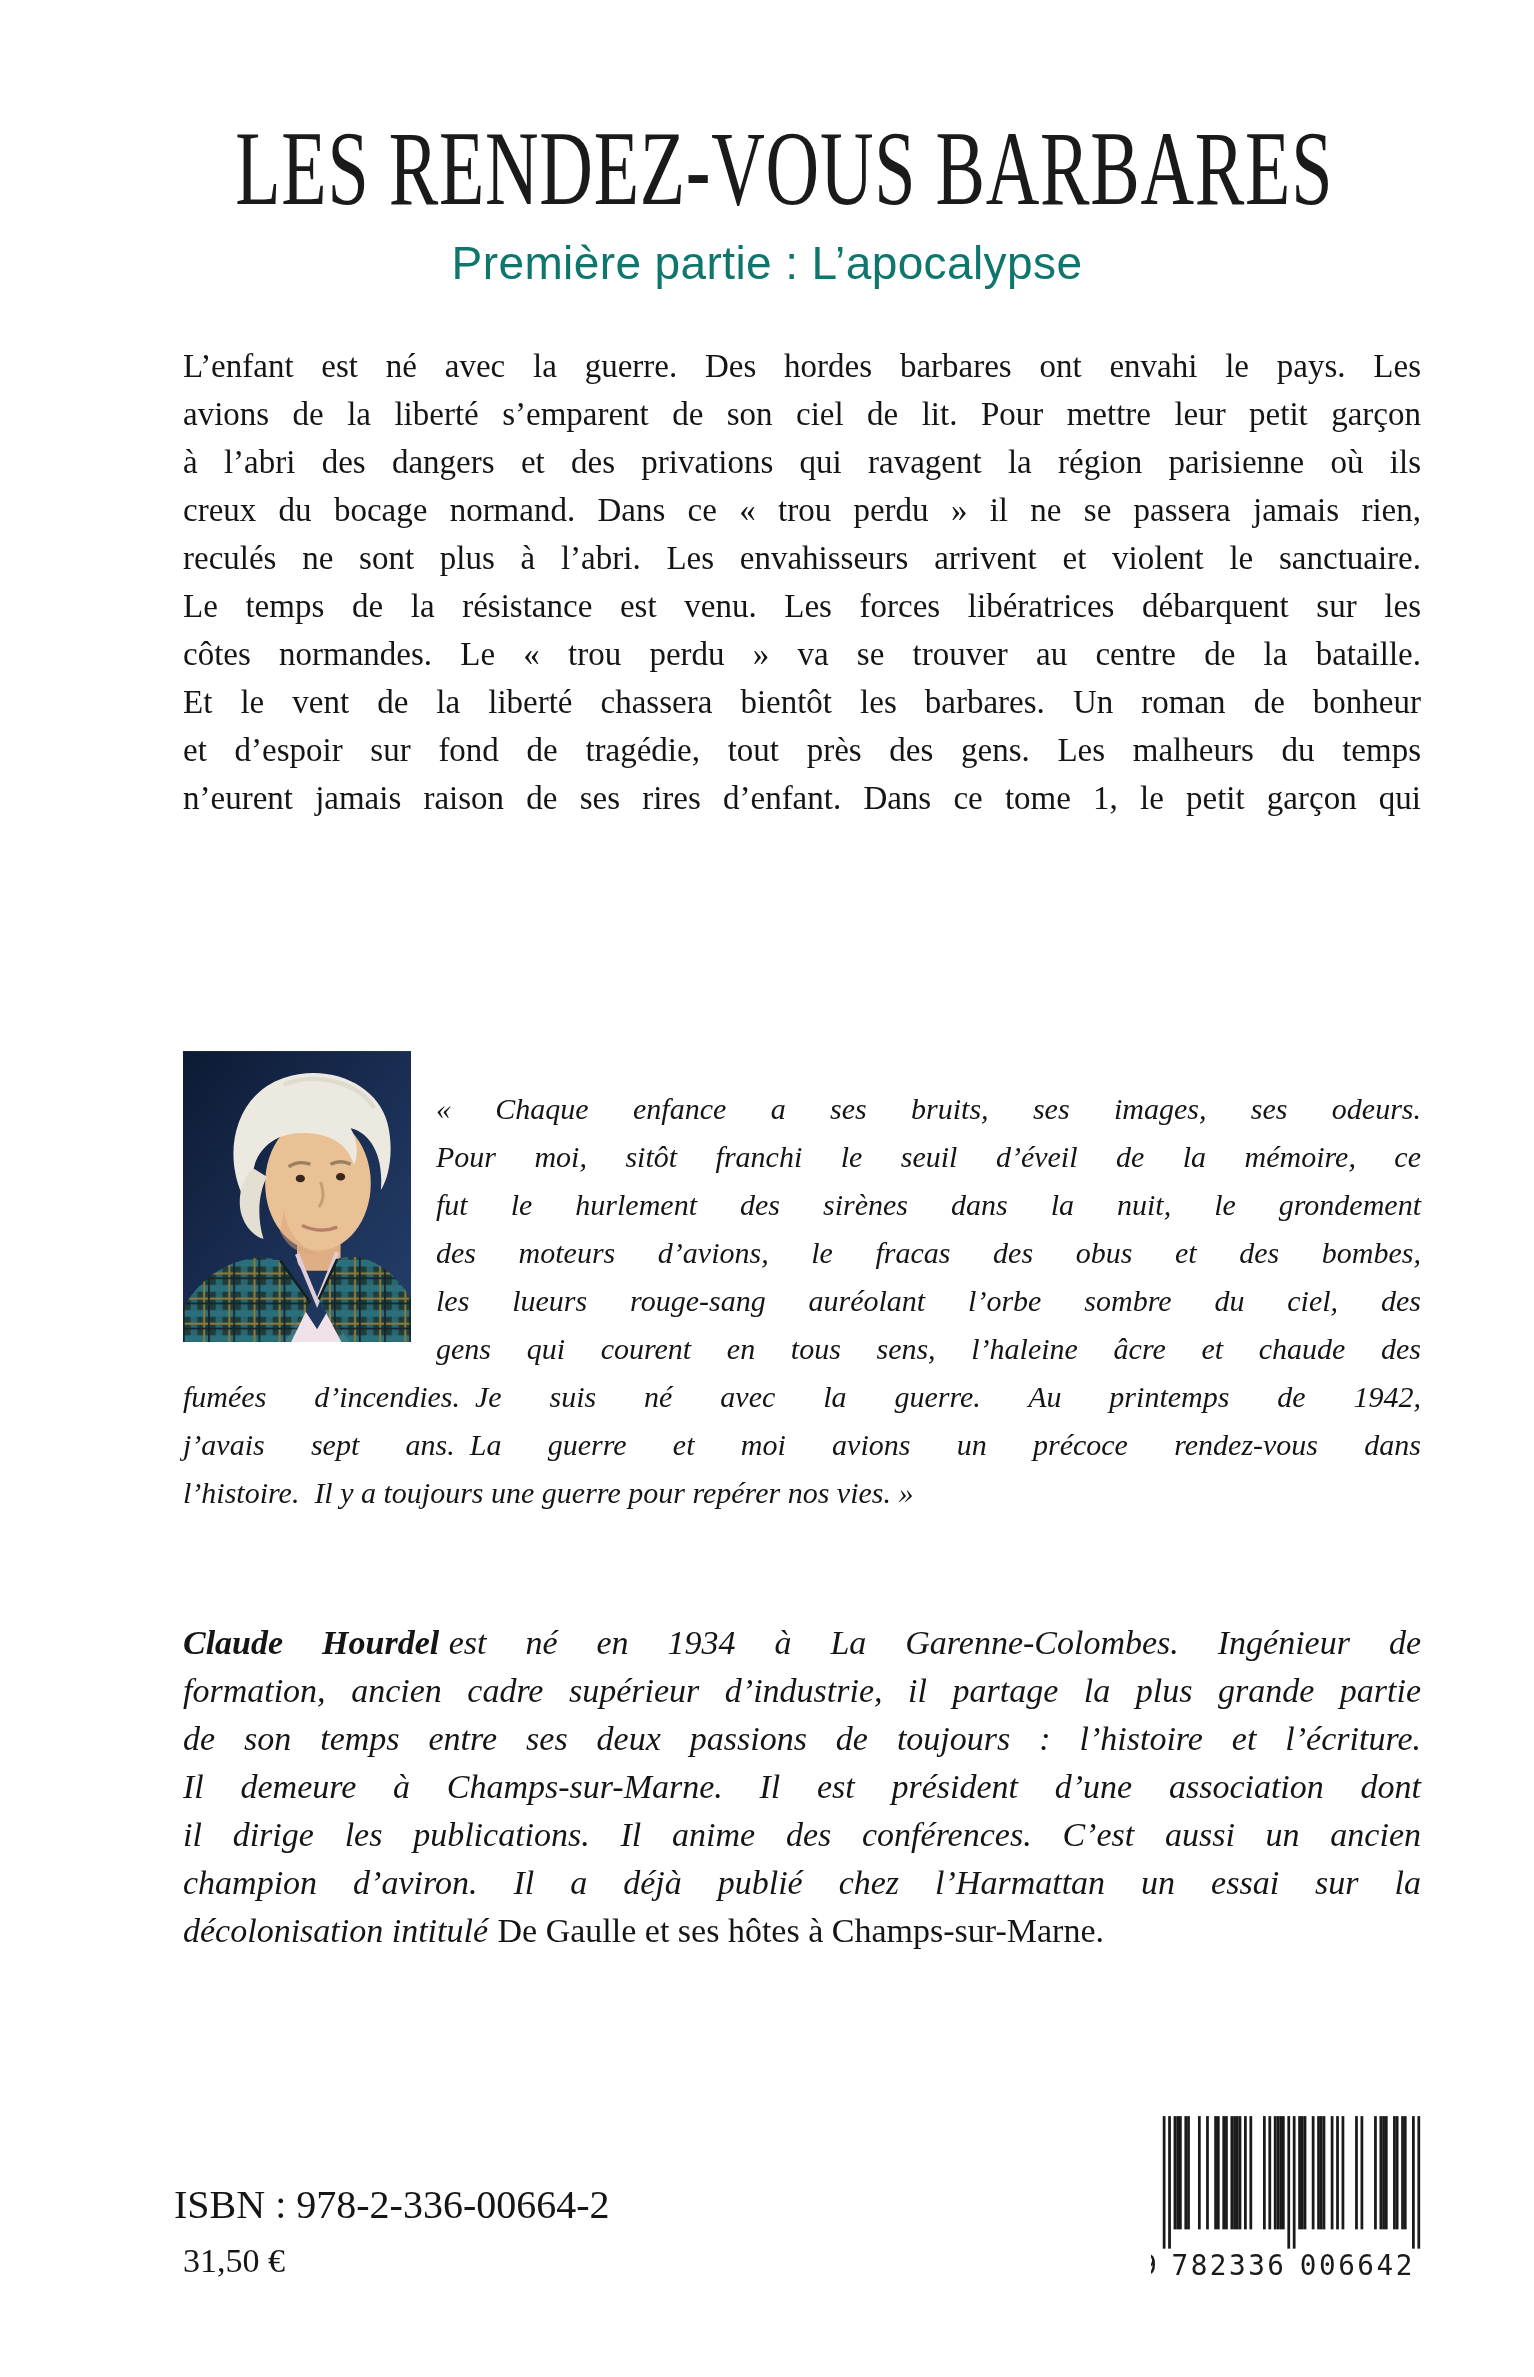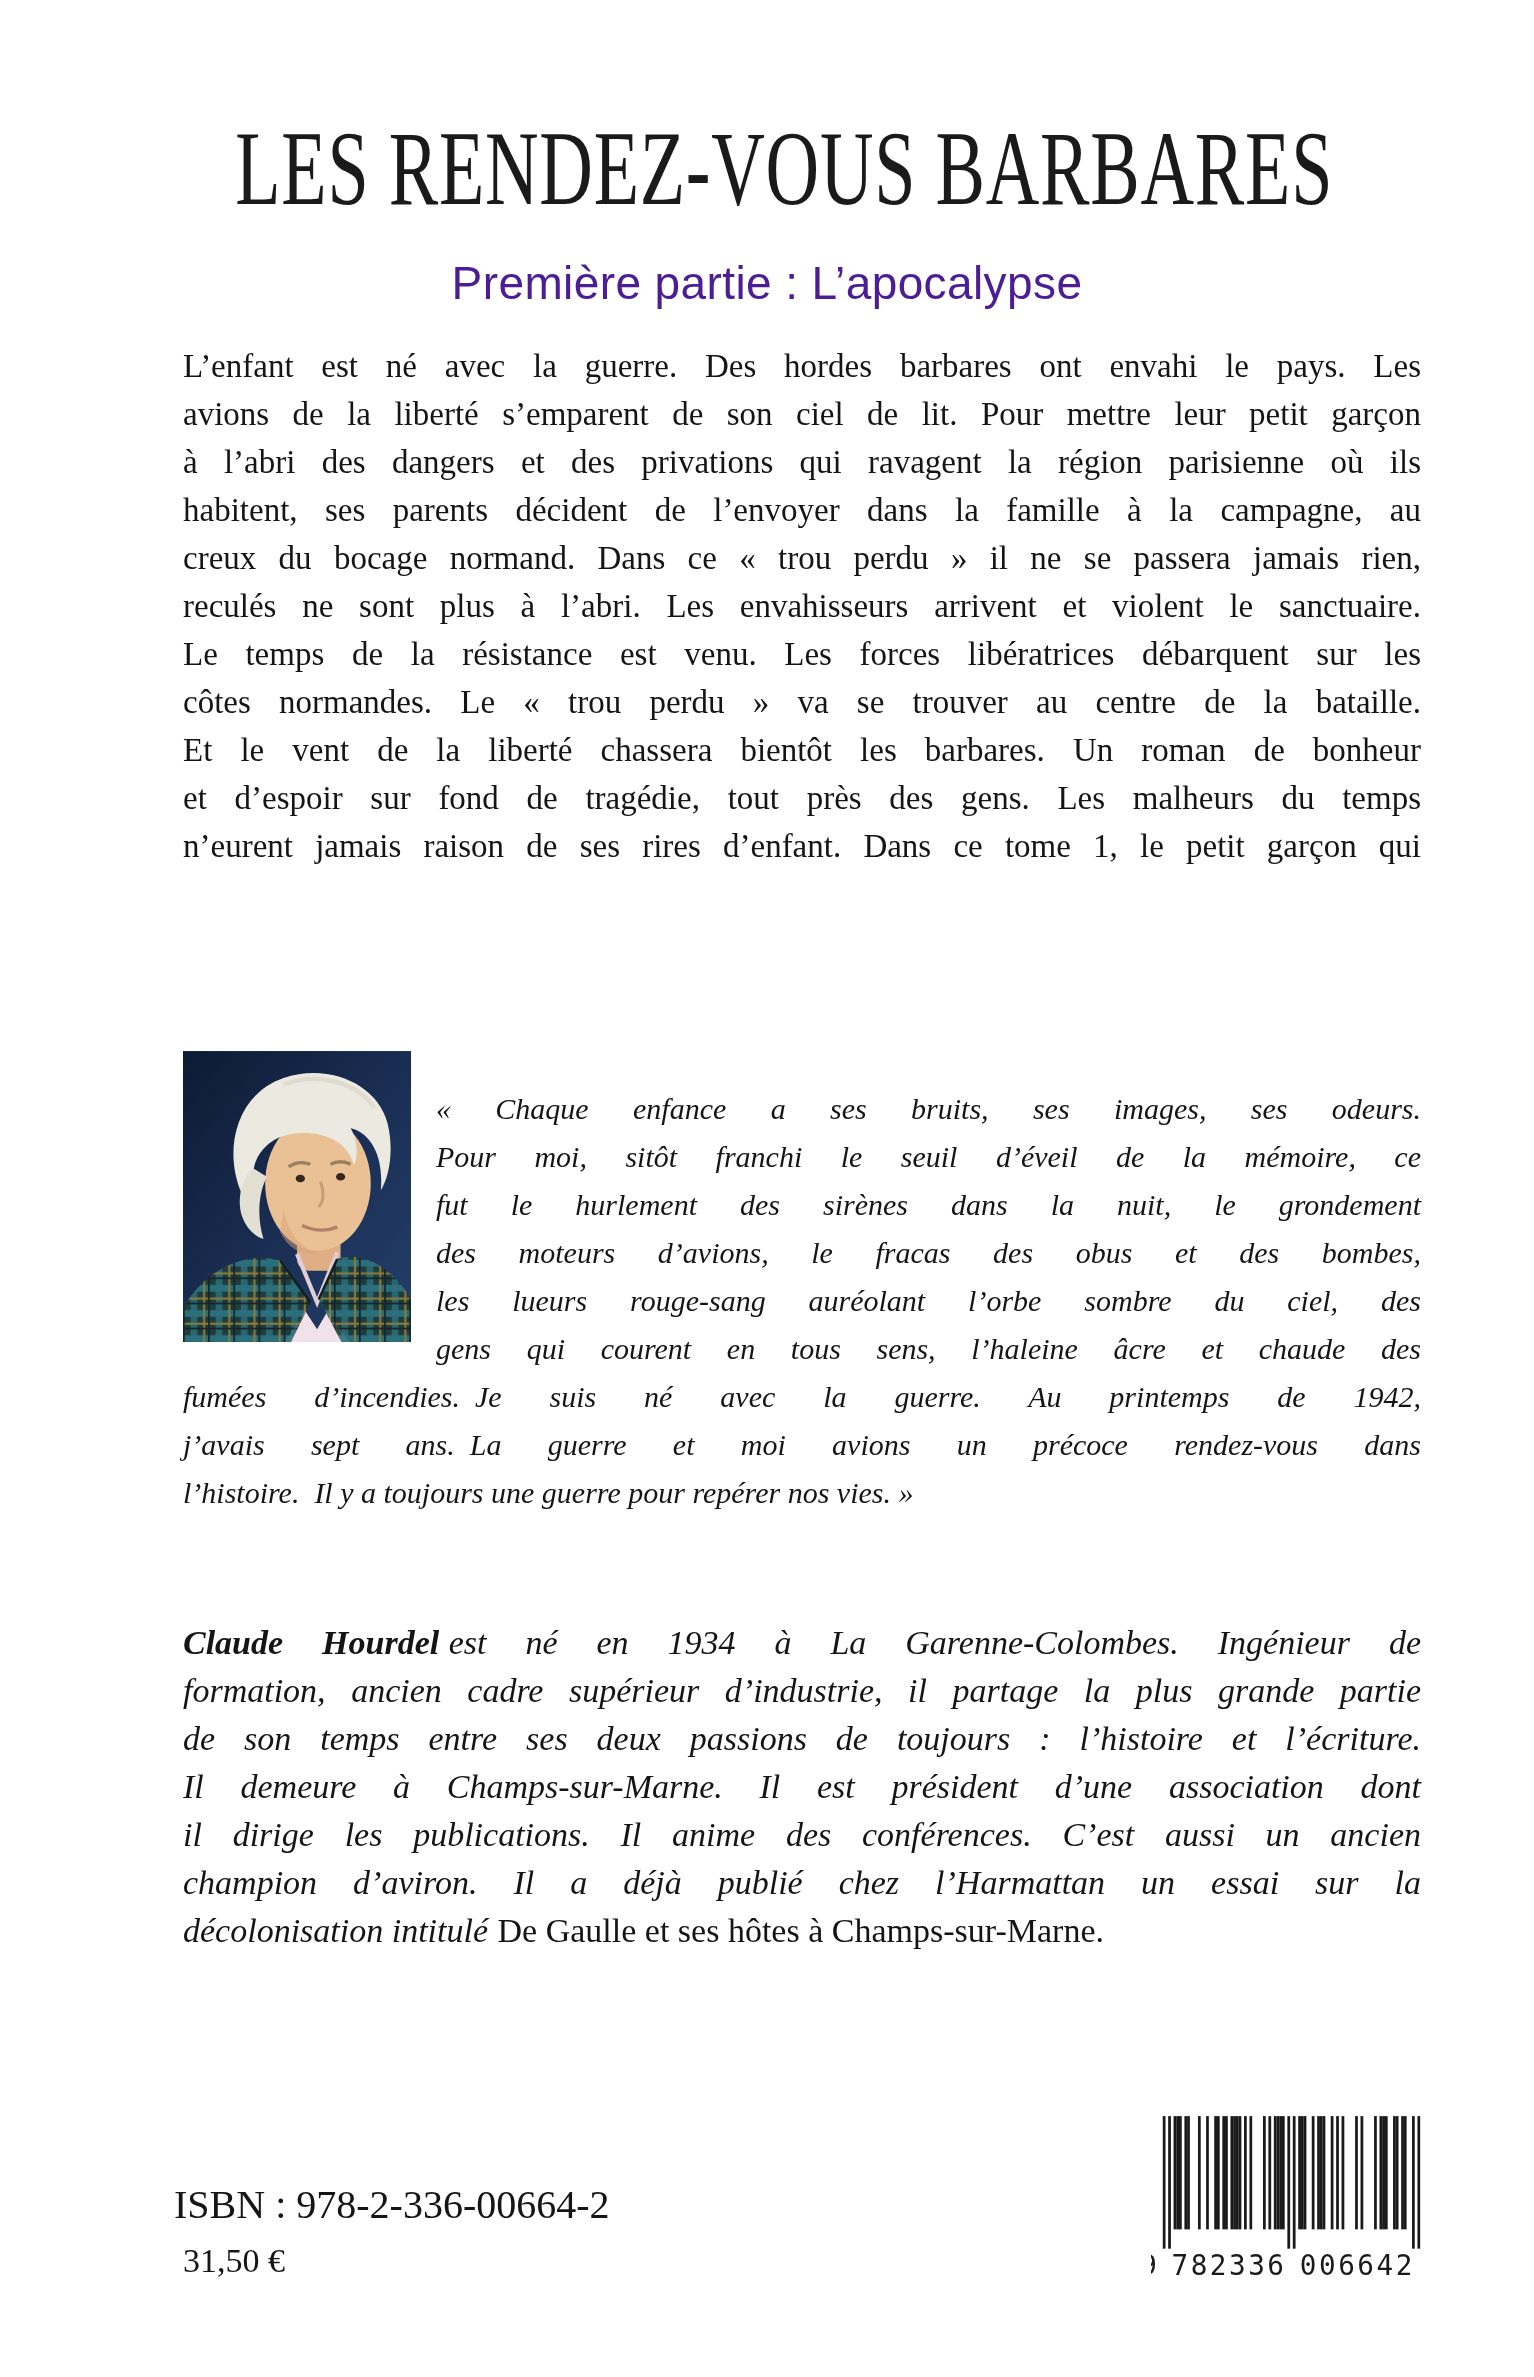--- a/index.html
+++ b/index.html
@@ -19,25 +19,25 @@
   }
   .title-inner{
     display:inline-block;
     font-family:"Liberation Serif", serif;
     font-size:106px;font-weight:400;
     letter-spacing:0.01em;white-space:nowrap;
     transform:scaleX(0.70);transform-origin:50% 50%;
     color:#1a1a1a;
   }
   .subtitle{
-    position:absolute;top:256px;left:0;width:100%;
+    position:absolute;top:236px;left:0;width:100%;
     text-align:center;
     font-family:"Liberation Sans", sans-serif;
     font-size:46px;font-weight:400;
-    color:#4c1d95;
+    color:#0f766e;
     letter-spacing:0.4px;
   }
   
   .textblock{position:absolute;left:183px;width:1238px;}
   .jl{
     text-align:justify;text-align-last:justify;
     line-height:48px;white-space:normal;
   }
   .jl.last{text-align-last:left;}
   .synopsis{top:342px;font-size:33px;}
@@ -72,21 +72,20 @@
 
   <div class="title-wrap">
     <span class="title-inner">LES RENDEZ-VOUS BARBARES</span>
   </div>
   <div class="subtitle">Première partie : L’apocalypse</div>
 
   <section class="textblock synopsis">
     <div class="jl">L’enfant est né avec la guerre. Des hordes barbares ont envahi le pays. Les</div>
     <div class="jl">avions de la liberté s’emparent de son ciel de lit. Pour mettre leur petit garçon</div>
     <div class="jl">à l’abri des dangers et des privations qui ravagent la région parisienne où ils</div>
-    <div class="jl">habitent, ses parents décident de l’envoyer dans la famille à la campagne, au</div>
     <div class="jl">creux du bocage normand. Dans ce « trou perdu » il ne se passera jamais rien,</div>
     <div class="jl">reculés ne sont plus à l’abri. Les envahisseurs arrivent et violent le sanctuaire.</div>
     <div class="jl">Le temps de la résistance est venu. Les forces libératrices débarquent sur les</div>
     <div class="jl">côtes normandes. Le « trou perdu » va se trouver au centre de la bataille.</div>
     <div class="jl">Et le vent de la liberté chassera bientôt les barbares. Un roman de bonheur</div>
     <div class="jl">et d’espoir sur fond de tragédie, tout près des gens. Les malheurs du temps</div>
     <div class="jl">n’eurent jamais raison de ses rires d’enfant. Dans ce tome 1, le petit garçon qui</div>
   </section>
 
   <section class="textblock quote-section">

